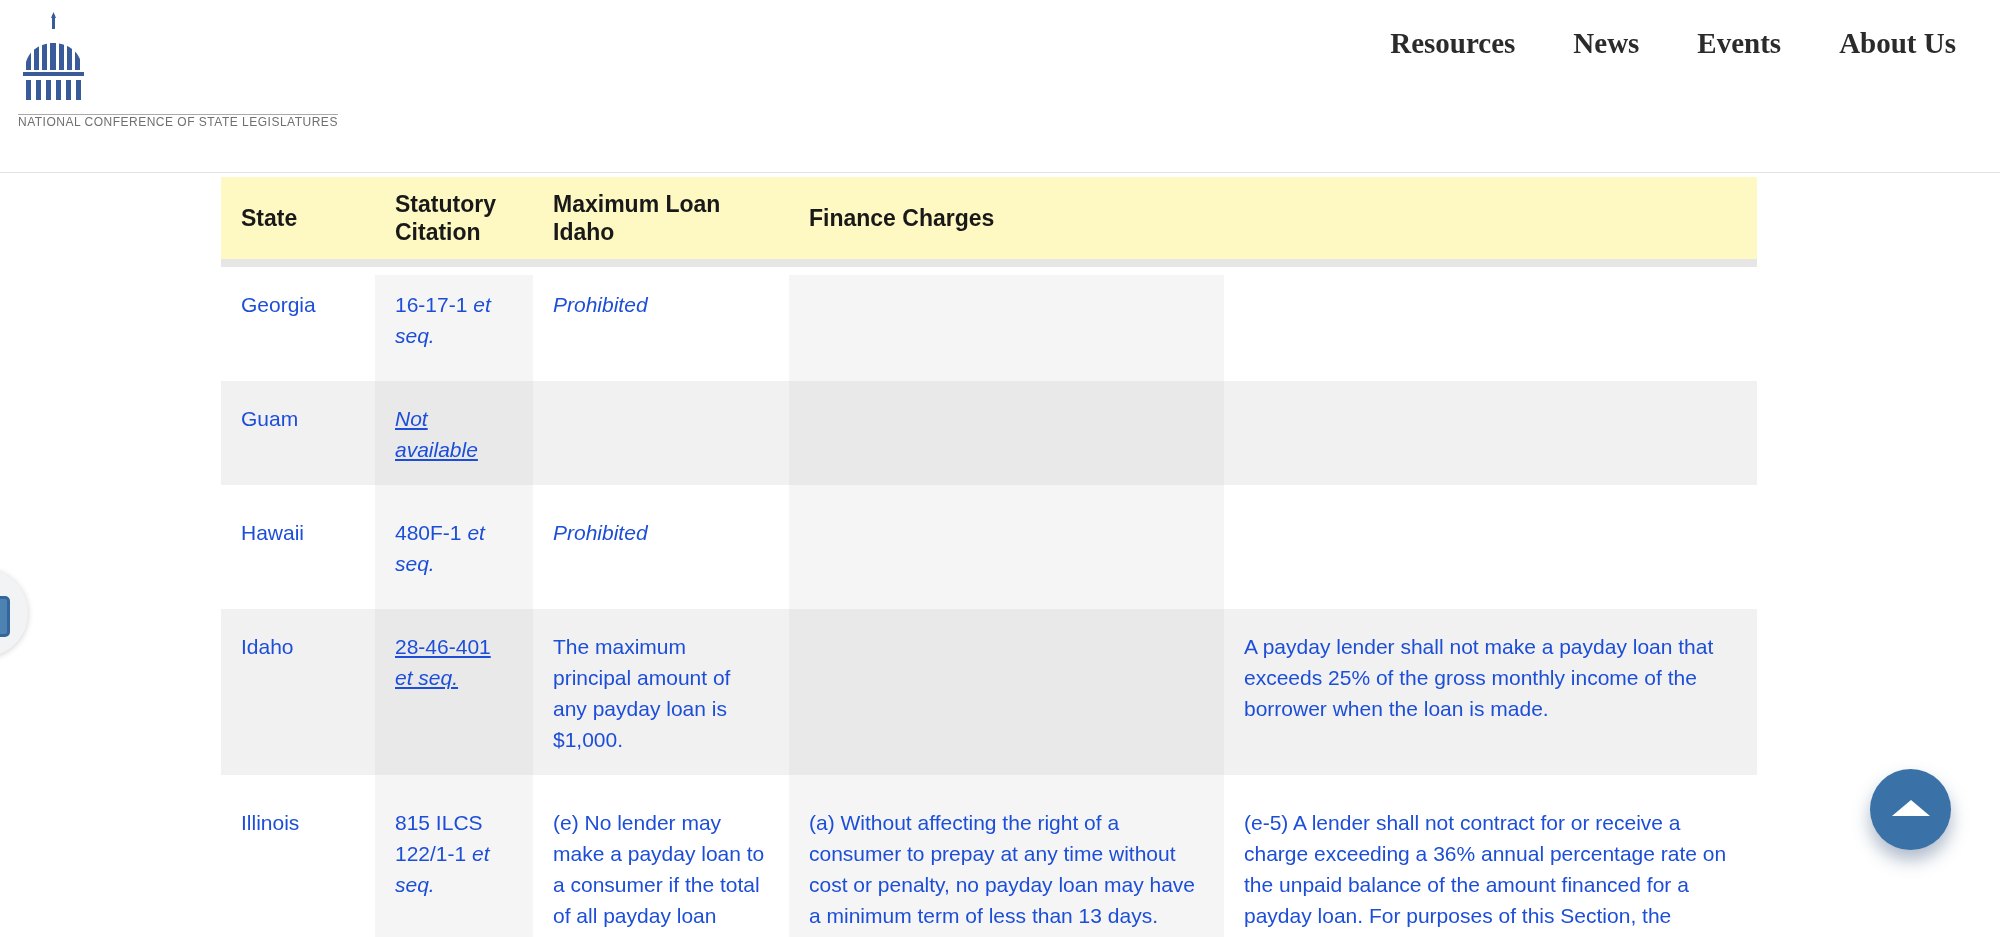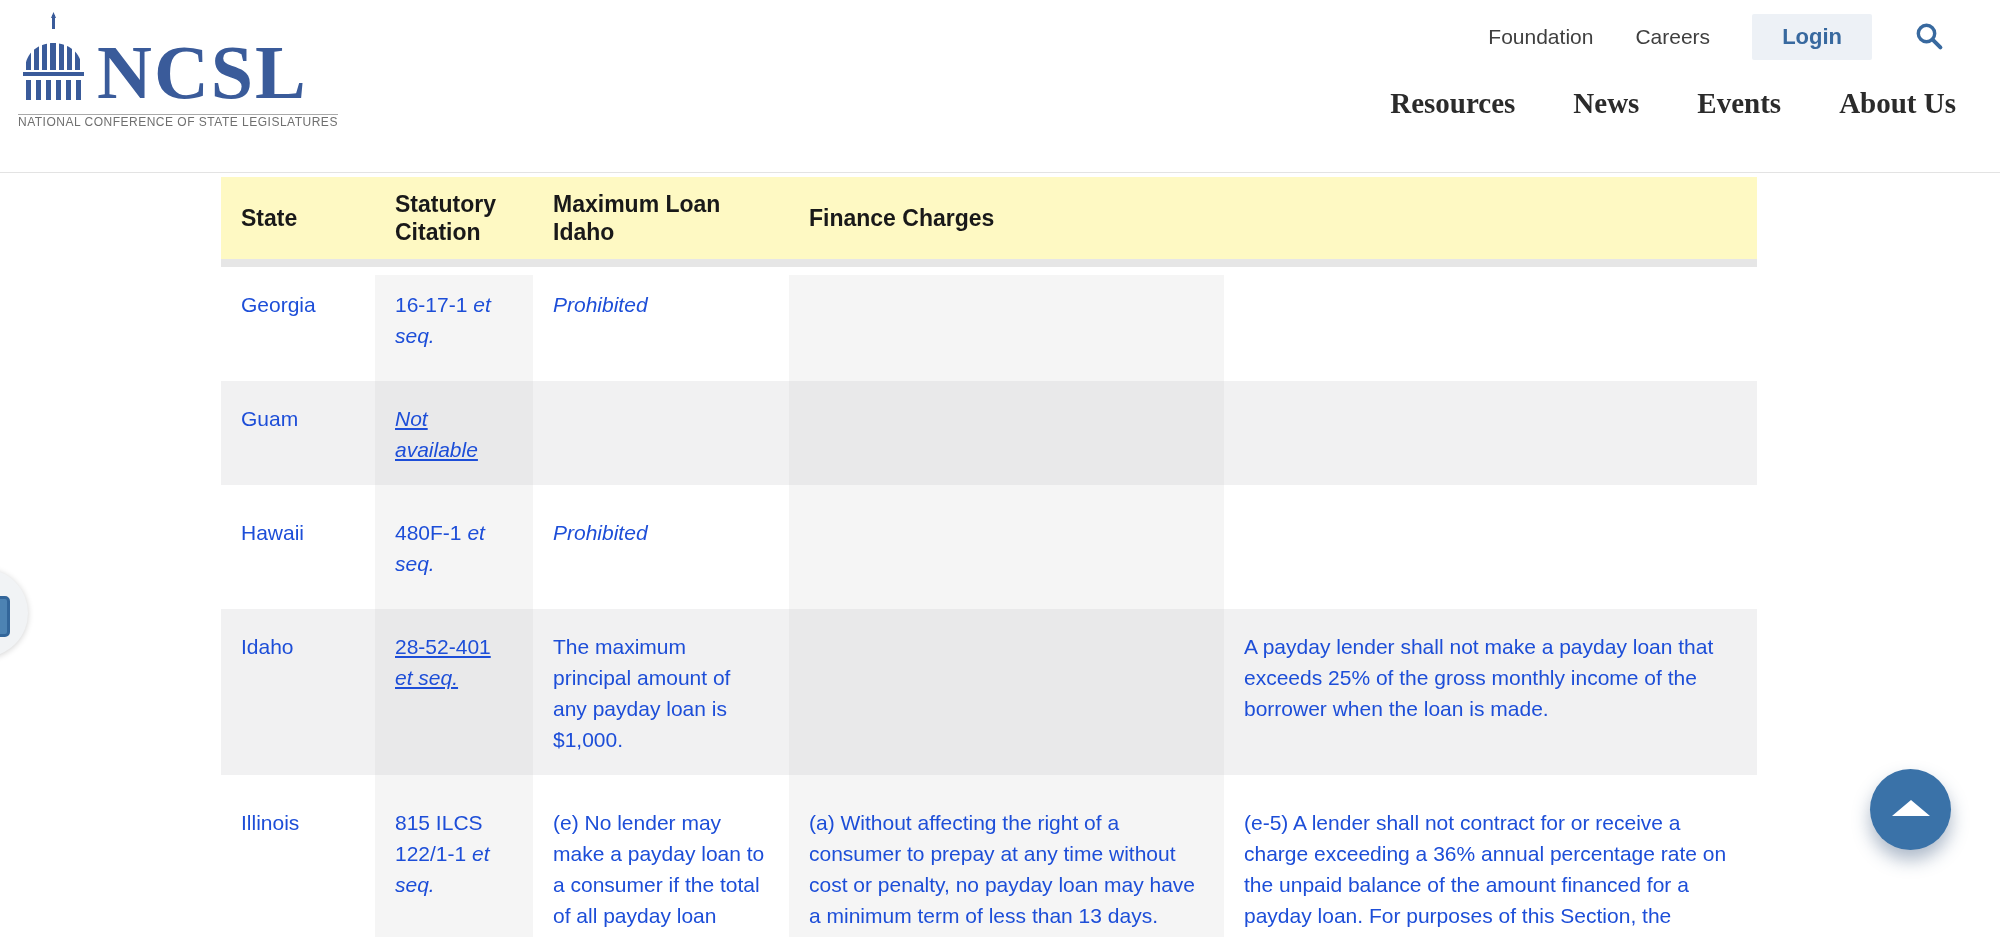--- a/index.html
+++ b/index.html
@@ -112,40 +112,26 @@
               <rect x="5" y="60" width="61" height="4"></rect>
               <rect x="8" y="68" width="5" height="20"></rect>
               <rect x="18" y="68" width="5" height="20"></rect>
               <rect x="28" y="68" width="5" height="20"></rect>
               <rect x="38" y="68" width="5" height="20"></rect>
               <rect x="48" y="68" width="5" height="20"></rect>
               <rect x="58" y="68" width="5" height="20"></rect>
             </g>
           </svg>
         </span>
-        <span class="wordmark">NCSL</span>
       </div>
       <div class="logo-rule"></div>
       <div class="tagline">NATIONAL CONFERENCE OF STATE LEGISLATURES</div>
     </div>
 
     <div class="header-right">
-      <div class="utility-row">
-        <a class="util-link">Foundation</a>
-        <a class="util-link">Careers</a>
-        <button class="login-btn">Login</button>
-        <button class="search-btn">
-          <span>
-            <svg width="30" height="30" viewBox="0 0 30 30" fill="none">
-              <circle cx="12.5" cy="12.5" r="8.2" stroke="#38699f" stroke-width="3.4"></circle>
-              <line x1="18.6" y1="18.6" x2="26.4" y2="26.4" stroke="#38699f" stroke-width="4" stroke-linecap="round"></line>
-            </svg>
-          </span>
-        </button>
-      </div>
       <nav class="main-row">
         <a class="main-link">Resources</a>
         <a class="main-link">News</a>
         <a class="main-link">Events</a>
         <a class="main-link">About Us</a>
       </nav>
     </div>
   </header>
 
   <main class="content">
@@ -180,21 +166,21 @@
       <div class="trow r2">
         <div class="cell c1">Hawaii</div>
         <div class="cell c2"><span>480F-1 </span><em class="it">et seq.</em></div>
         <div class="cell c3"><em class="it">Prohibited</em></div>
         <div class="cell c4"></div>
         <div class="cell c5"></div>
       </div>
 
       <div class="trow r3 row-shade">
         <div class="cell c1">Idaho</div>
-        <div class="cell c2"><span>28-52-401 </span><em class="it">et seq.</em></div>
+        <div class="cell c2"><span>28-46-401 </span><em class="it">et seq.</em></div>
         <div class="cell c3">The maximum principal amount of any payday loan is $1,000.</div>
         <div class="cell c4"></div>
         <div class="cell c5">A payday lender shall not make a payday loan that exceeds 25% of the gross monthly income of the borrower when the loan is made.</div>
       </div>
 
       <div class="trow r4">
         <div class="cell c1">Illinois</div>
         <div class="cell c2"><span>815 ILCS 122/1-1 </span><em class="it">et seq.</em></div>
         <div class="cell c3">(e) No lender may make a payday loan to a consumer if the total of all payday loan payments coming due within the first</div>
         <div class="cell c4 prewrap">(a) Without affecting the right of a consumer to prepay at any time without cost or penalty, no payday loan may have a minimum term of less than 13 days.

